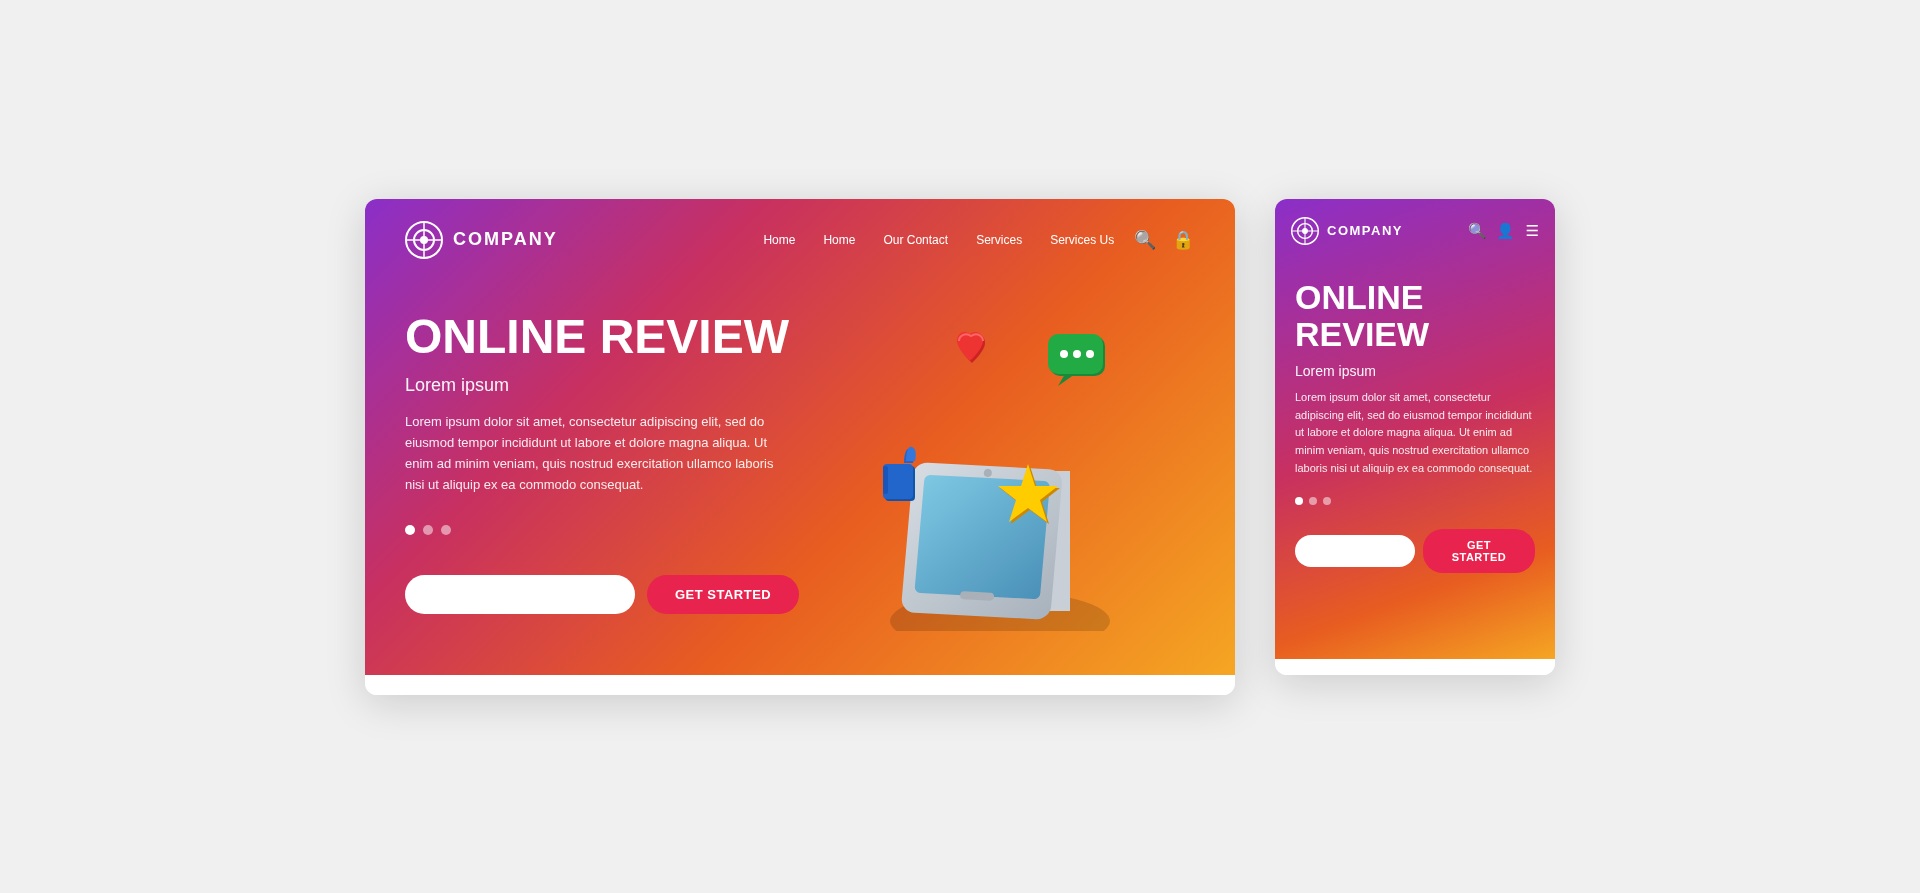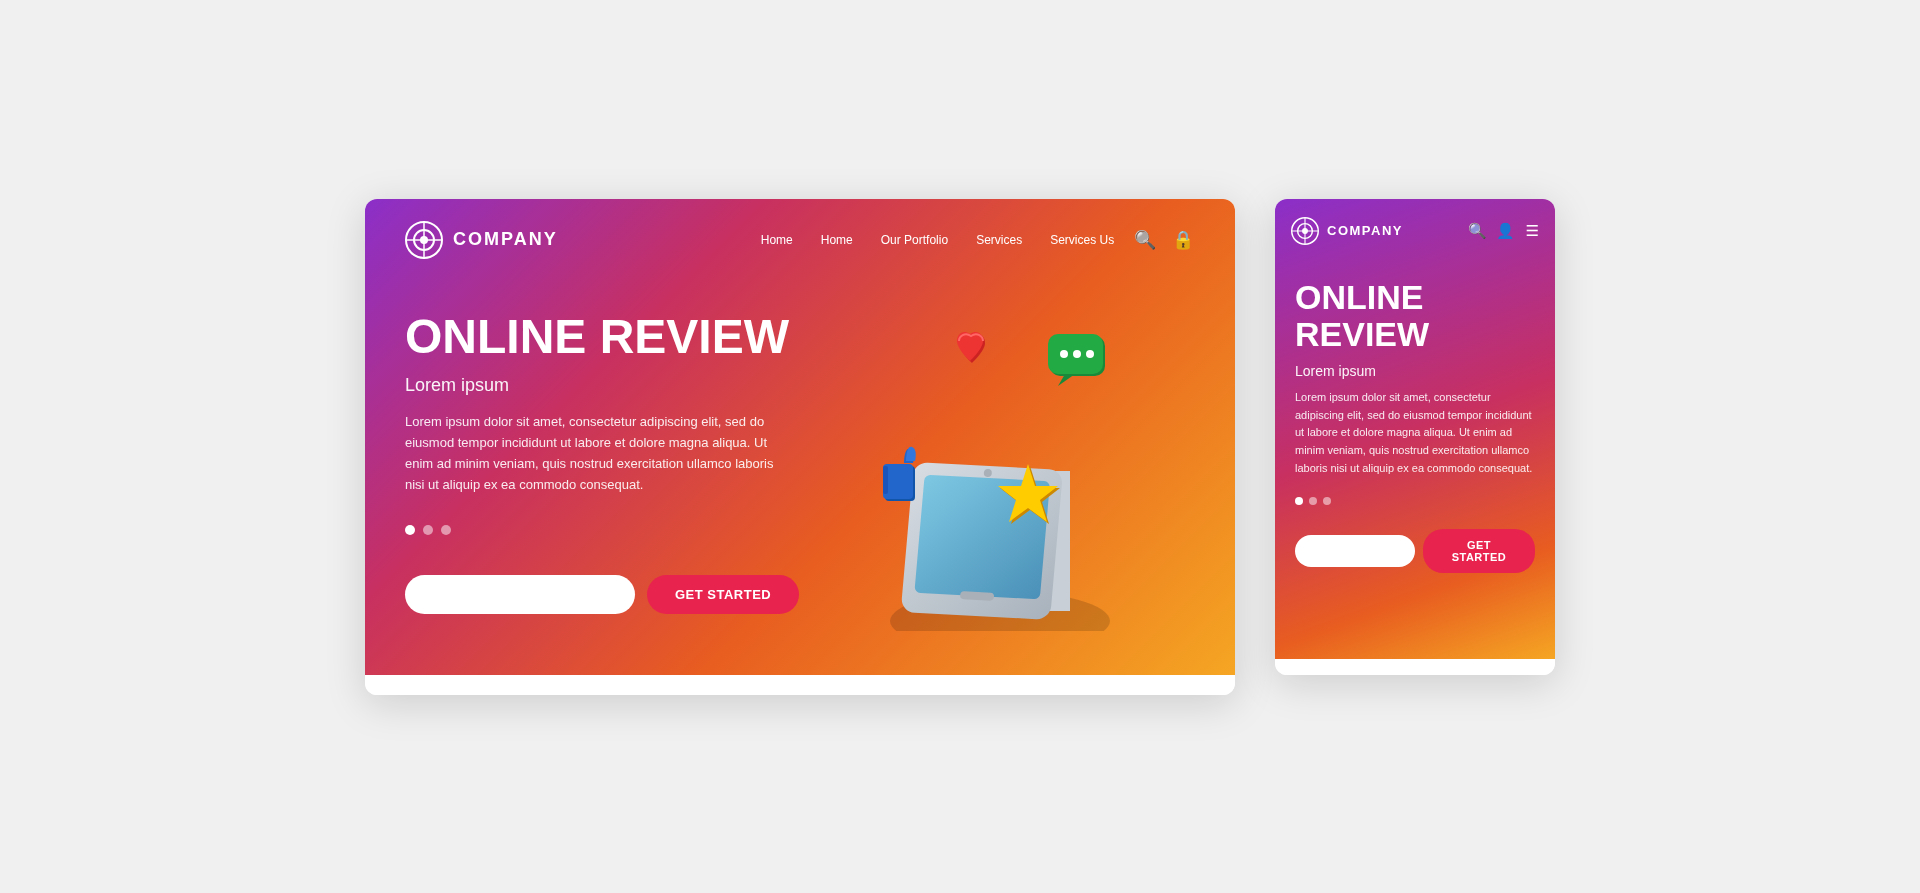--- a/index.html
+++ b/index.html
@@ -315,21 +315,21 @@
             <circle cx="19" cy="19" r="10" stroke="white" stroke-width="2" fill="none"></circle>
             <circle cx="19" cy="19" r="4" fill="white"></circle>
             <line x1="19" y1="1" x2="19" y2="37" stroke="white" stroke-width="1.5"></line>
             <line x1="1" y1="19" x2="37" y2="19" stroke="white" stroke-width="1.5"></line>
           </svg>
           <span class="logo-text">COMPANY</span>
         </div>
         <div class="nav-links">
           <a class="nav-link">Home</a>
           <a class="nav-link">Home</a>
-          <a class="nav-link">Our Portfolio</a>
+          <a class="nav-link">Our Contact</a>
           <a class="nav-link">Services</a>
           <a class="nav-link">Services Us</a>
         </div>
         <div class="nav-icons">
           <span class="nav-icon">🔍</span>
           <span class="nav-icon">🔒</span>
         </div>
       </nav>
 
       <div class="desktop-content">

